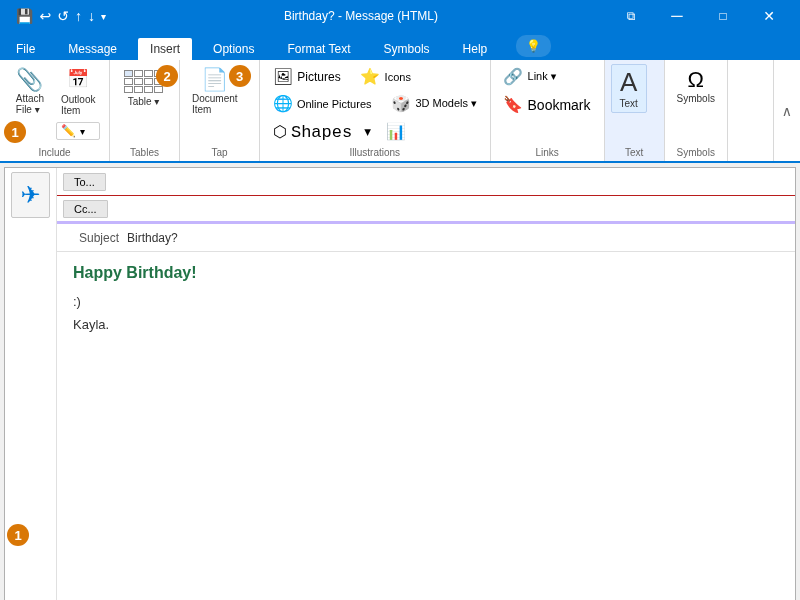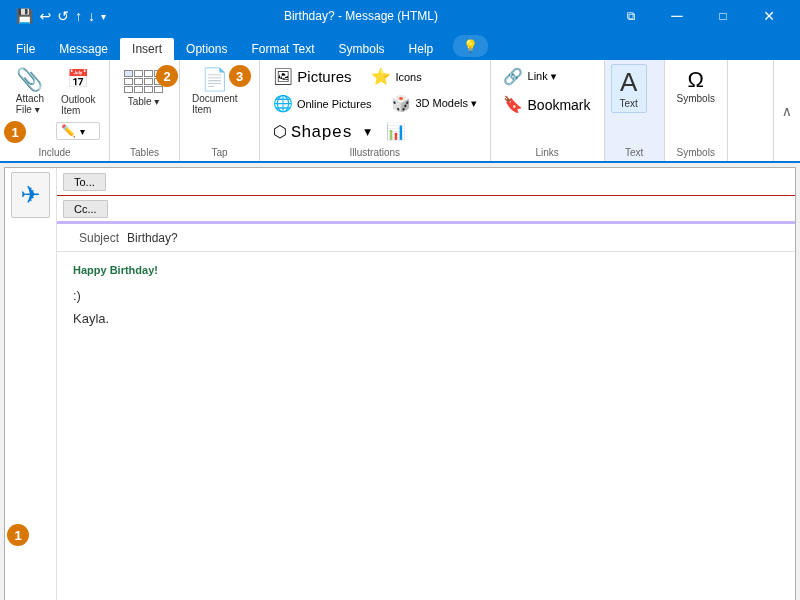--- a/index.html
+++ b/index.html
@@ -96,21 +96,21 @@
   </div>
   <div style="flex:1; text-align:center; font-size:12px; color:white;">Birthday? - Message (HTML)</div>
   <div style="display:flex;">
     <button style="width:46px; height:32px; background:transparent; border:none; color:white; font-size:12px; cursor:pointer;">⧉</button>
     <button style="width:46px; height:32px; background:transparent; border:none; color:white; font-size:16px; cursor:pointer;">─</button>
     <button style="width:46px; height:32px; background:transparent; border:none; color:white; font-size:12px; cursor:pointer;">□</button>
     <button style="width:46px; height:32px; background:transparent; border:none; color:white; font-size:14px; cursor:pointer;">✕</button>
   </div>
 </div>
 
-<div class="ribbon-tabs-bar" style="background:#0078d7; display:flex; align-items:flex-end; height:28px; padding:0 4px;">
+<div class="ribbon-tabs-bar" style="background:#0078d7; display:flex; align-items:flex-end; height:28px; padding:0 4px;gap:9px;">
   <div class="rtab">File</div>
   <div class="rtab">Message</div>
   <div class="rtab active">Insert</div>
   <div class="rtab">Options</div>
   <div class="rtab">Format Text</div>
   <div class="rtab">Symbols</div>
   <div class="rtab">Help</div>
   <div class="tell-me-section" style="margin-left:8px; background:rgba(255,255,255,0.15); border-radius:10px; padding:2px 10px; border:none; display:flex; align-items:center; gap:6px; height:22px; margin-bottom:3px;">
     <span style="font-size:12px; color:white;">💡</span>
   </div>
@@ -177,21 +177,21 @@
       </div>
     </div>
     <div class="rg-label">Tap</div>
   </div>
 
   <div class="rg" style="min-width:160px;">
     <div class="rg-items" style="flex-direction:column; gap:2px;">
       <div style="display:flex; align-items:center; gap:6px;">
         <div class="rbtn-sm">
           <span style="font-size:16px;">🖼</span>
-          <span style="font-size:15px;">Pictures</span>
+          <span style="font-size:12px;">Pictures</span>
         </div>
         <div class="rbtn-sm">
           <span style="font-size:16px;">⭐</span>
           <span style="font-size:11px;">Icons</span>
         </div>
       </div>
       <div style="display:flex; align-items:center; gap:6px;">
         <div class="rbtn-sm">
           <span style="font-size:16px;">🌐</span>
           <span style="font-size:11px;">Online Pictures</span>
@@ -271,19 +271,19 @@
         <button style="background:#e8e8e8; border:1px solid #c8c8c8; padding:2px 10px; font-size:11px; cursor:pointer; margin:2px 6px; border-radius:1px;">Cc...</button>
         <input style="flex: 1 1 0%; border: none; outline: none; font-size: 12px; padding: 4px 0px; color: rgb(51, 51, 51);" value="">
       </div>
 
       <div style="display:flex; align-items:center; border-bottom:1px solid #e0e0e0; min-height:28px;">
         <span style="width:70px; text-align:right; padding-right:8px; font-size:12px; color:#555;">Subject</span>
         <input style="flex: 1 1 0%; border: none; outline: none; font-size: 12px; padding: 4px 0px; color: rgb(51, 51, 51);" value="Birthday?">
       </div>
 
       <div style="flex:1; padding:12px 16px; font-size:13px; color:#333; overflow-y:auto; cursor:text;">
-        <div style="color:#217346; font-size:11px; font-weight:bold; margin-bottom:12px;">Happy Birthday!</div>
+        <div style="color:#217346; font-size:16px; font-weight:bold; margin-bottom:12px;">Happy Birthday!</div>
         <div style="margin-bottom:8px;">:)</div>
         <div>Kayla.</div>
       </div>
     </div>
   </div>
 </div>
 
 </body></html>

